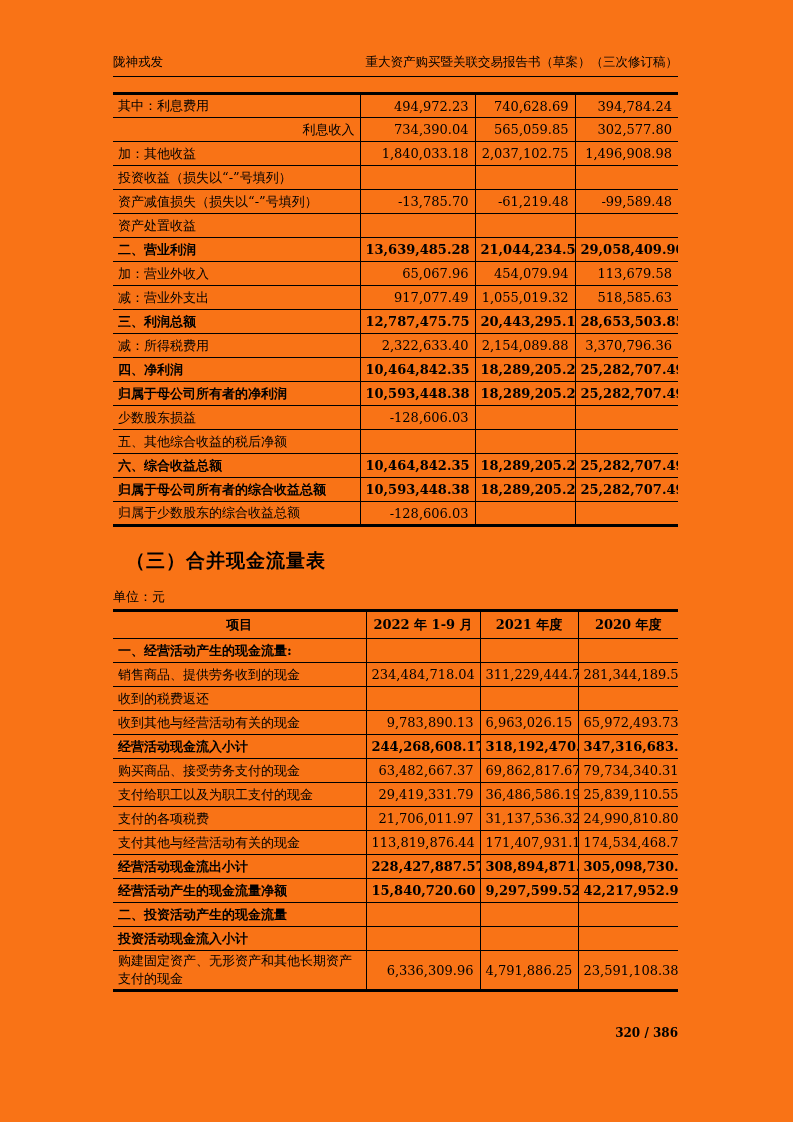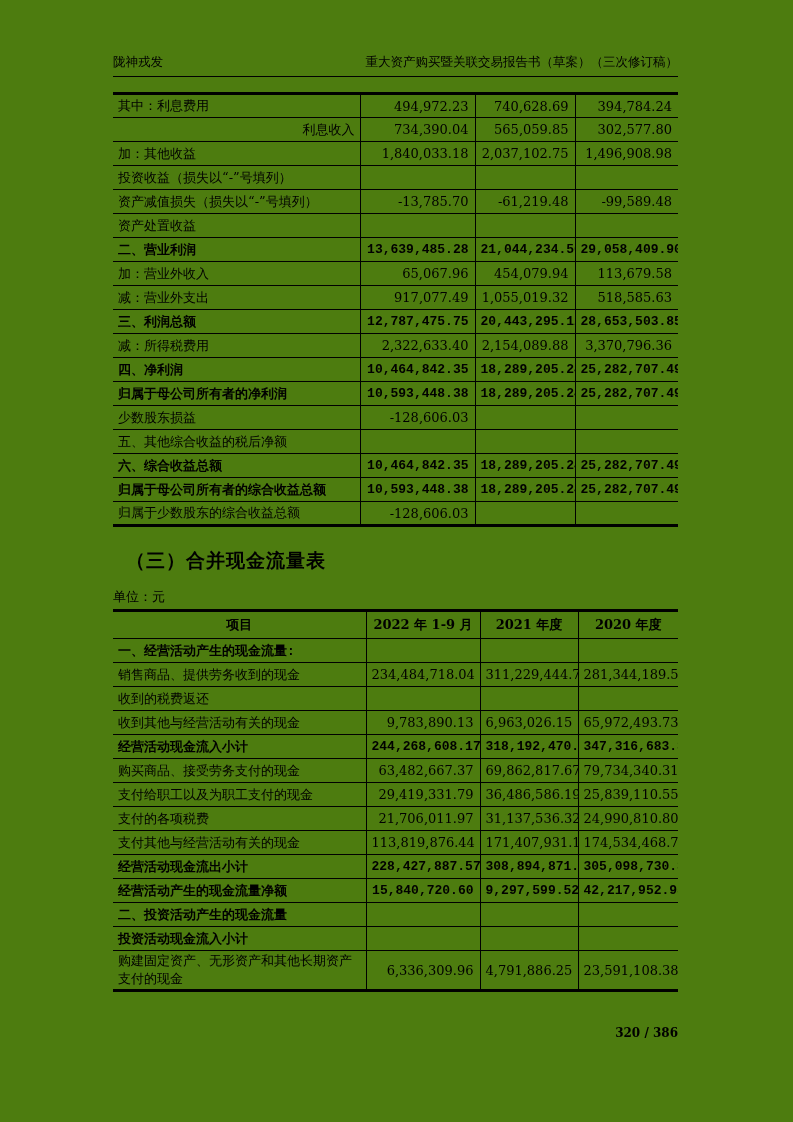--- a/index.html
+++ b/index.html
@@ -1,21 +1,21 @@
 <!DOCTYPE html>
 <html><head>
 <meta charset="utf-8">
 <style>
   * { margin: 0; padding: 0; box-sizing: border-box; }
   html, body { background: #e8e8e8; }
   .page {
     position: relative;
     width: 793px;
     height: 1122px;
-    background: #4d7c0f;
+    background: #f97316;
     margin: 0 auto;
     font-family: "DejaVu Serif", "Liberation Serif", serif;
     color: #000;
     overflow: hidden;
   }
   .content {
     position: absolute;
     left: 113px;
     top: 54px;
     width: 565px;
@@ -46,21 +46,21 @@
     vertical-align: middle;
     overflow: hidden;
     font-weight: normal;
   }
   td:last-child, th:last-child { border-right: none; }
   thead th { border-top: none; text-align: center; font-weight: bold; height: 28px; }
   table.t1 tbody tr:first-child td { border-top: none; }
   td.label { text-align: left; }
   td.label.indent { padding-left: 45px; text-align: right; }
   td.num { text-align: right; padding-right: 6px; font-variant-numeric: tabular-nums; }
-  tr.bold td { font-weight: bold; font-family: Liberation Mono, monospace; }
+  tr.bold td { font-weight: bold; }
 
   .income-table { margin-top: 15px; }
 
   .section-title {
     margin-top: 21px;
     padding-left: 13px;
     font-size: 19px;
     font-weight: bold;
     letter-spacing: 1px;
   }

